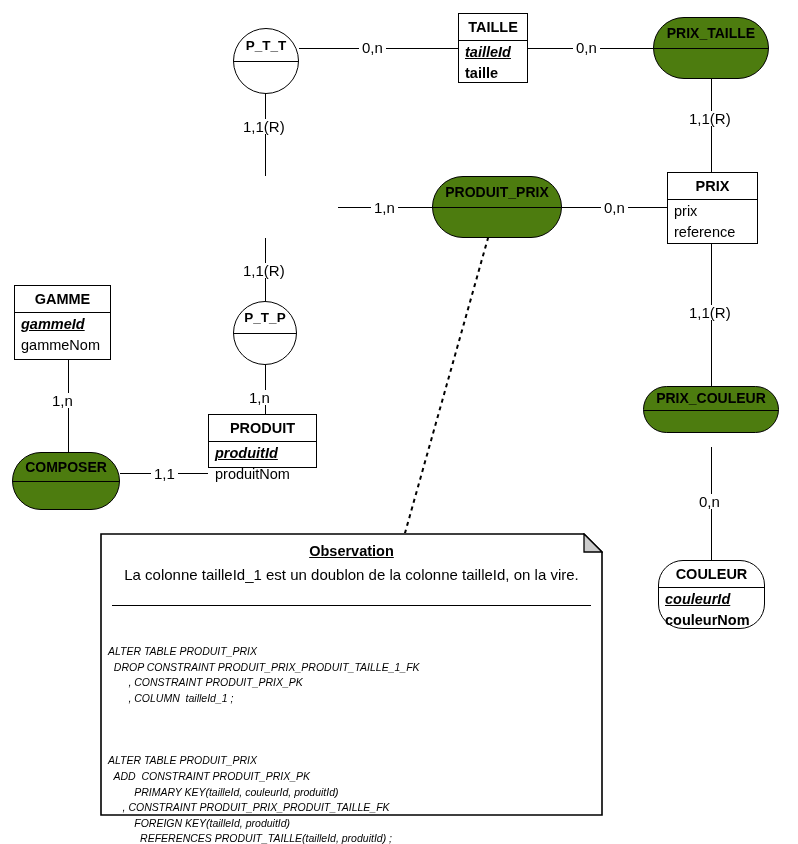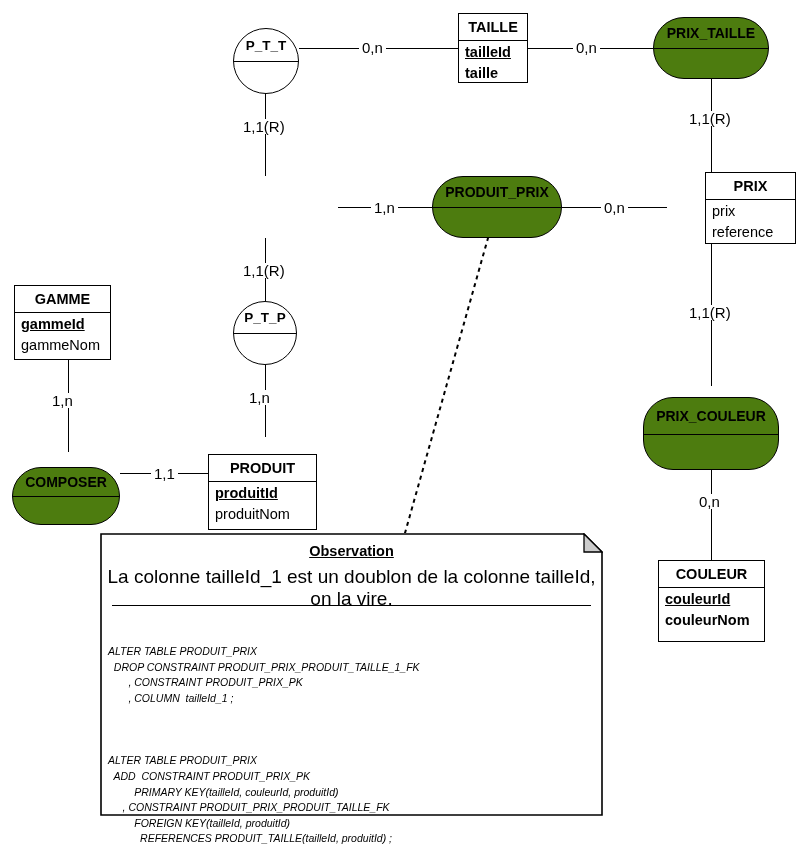--- a/index.html
+++ b/index.html
@@ -13,21 +13,21 @@
   }
   
   .entity{position:absolute;border:1.6px solid #000;background:#fff;box-sizing:border-box;}
   .entity .ent-name{
     text-align:center;font-weight:bold;font-size:14.5px;
     line-height:26px;height:26px;border-bottom:1.6px solid #000;
     white-space:nowrap;
   }
   .entity .attrs{padding:1px 6px 2px 6px;}
   .entity .attr{font-size:14.5px;line-height:21px;white-space:nowrap;}
-  .entity .attr.pk{font-weight:bold;text-decoration:underline;}
+  .entity .attr.pk{font-weight:bold;text-decoration:underline;font-style:italic;}
   .entity .attr.bold{font-weight:bold;}
 
   
   .rel-circle{position:absolute;border:1.4px solid #000;border-radius:50%;background:#fff;box-sizing:border-box;}
   .rel-circle .rc-name{
     position:absolute;left:0;right:0;top:0;height:50%;
     display:flex;align-items:center;justify-content:center;
     font-weight:bold;font-size:13.5px;white-space:nowrap;
   }
   .rel-circle .rc-div{
@@ -64,21 +64,21 @@
     position:absolute;left:0;top:0;width:100%;height:100%;
     box-sizing:border-box;
   }
   #note .note-title{
     position:absolute;left:0;right:0;top:10px;
     text-align:center;font-weight:bold;font-size:14.5px;
     text-decoration:underline;
   }
   #note .note-text{
     position:absolute;left:0;right:0;top:33px;
-    text-align:center;font-size:19px;
+    text-align:center;font-size:15px;
   }
   #note .note-rule{
     position:absolute;left:12px;right:12px;top:72px;
     height:0;border-top:1.3px solid #000;
   }
   #note .sql{
     position:absolute;left:8px;top:80px;right:6px;
     font-size:10.5px;line-height:15.6px;
     white-space:pre;
   }
@@ -131,64 +131,64 @@
   <div class="rel-stadium" style="left:432px;top:176px;width:130px;height:62px;border-radius:31px;">
     <div class="rs-name">PRODUIT_PRIX</div>
     <div class="rs-div"></div>
   </div>
 
   <div class="rel-circle" style="left:233px;top:301px;width:64px;height:64px;">
     <div class="rc-name">P_T_P</div>
     <div class="rc-div"></div>
   </div>
 
-  <div class="rel-stadium" style="left:12px;top:452px;width:108px;height:58px;border-radius:29px;margin-top:15px;">
+  <div class="rel-stadium" style="left:12px;top:452px;width:108px;height:58px;border-radius:29px;">
     <div class="rs-name">COMPOSER</div>
     <div class="rs-div"></div>
   </div>
 
-  <div class="rel-stadium" style="left:643px;top:397px;width:136px;height:73px;border-radius:30px;">
+  <div class="rel-stadium" style="left:643px;top:386px;width:136px;height:47px;border-radius:30px;">
     <div class="rs-name">PRIX_COULEUR</div>
     <div class="rs-div"></div>
   </div>
 
   <div class="entity" style="left:458px;top:13px;width:70px;height:70px;">
     <div class="ent-name">TAILLE</div>
     <div class="attrs">
       <div class="attr pk">tailleId</div>
       <div class="attr bold">taille</div>
     </div>
   </div>
 
 
-  <div class="entity" style="left:667px;top:172px;width:91px;height:72px;margin-left:38px;">
+  <div class="entity" style="left:667px;top:172px;width:91px;height:72px;">
     <div class="ent-name">PRIX</div>
     <div class="attrs">
       <div class="attr">prix</div>
       <div class="attr">reference</div>
     </div>
   </div>
 
   <div class="entity" style="left:14px;top:285px;width:97px;height:75px;">
     <div class="ent-name">GAMME</div>
     <div class="attrs">
       <div class="attr pk">gammeId</div>
       <div class="attr">gammeNom</div>
     </div>
   </div>
 
-  <div class="entity" style="left:208px;top:454px;width:109px;height:76px;">
+  <div class="entity" style="left:208px;top:414px;width:109px;height:54px;">
     <div class="ent-name">PRODUIT</div>
     <div class="attrs">
       <div class="attr pk">produitId</div>
       <div class="attr">produitNom</div>
     </div>
   </div>
 
-  <div class="entity" style="left:658px;top:560px;width:107px;height:82px;">
+  <div class="entity" style="left:658px;top:560px;width:107px;height:69px;border-radius:25px;">
     <div class="ent-name">COULEUR</div>
     <div class="attrs">
       <div class="attr pk">couleurId</div>
       <div class="attr bold">couleurNom</div>
     </div>
   </div>
 
   <div class="card" style="left:359px;top:40px;">0,n</div>
   <div class="card" style="left:573px;top:40px;">0,n</div>
   <div class="card" style="left:240px;top:119px;">1,1(R)</div>

